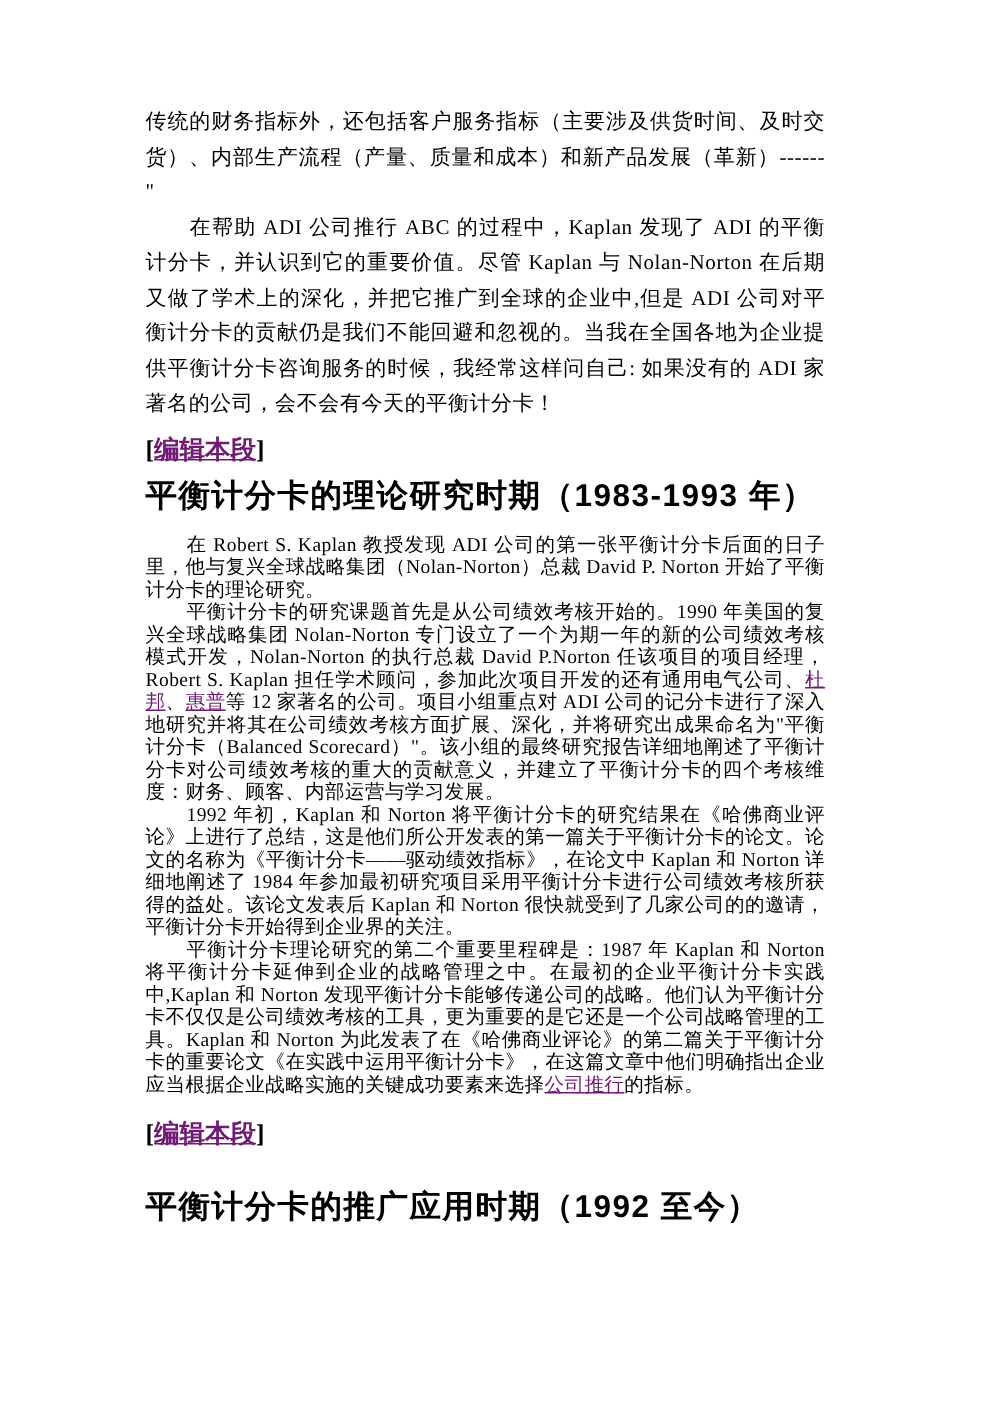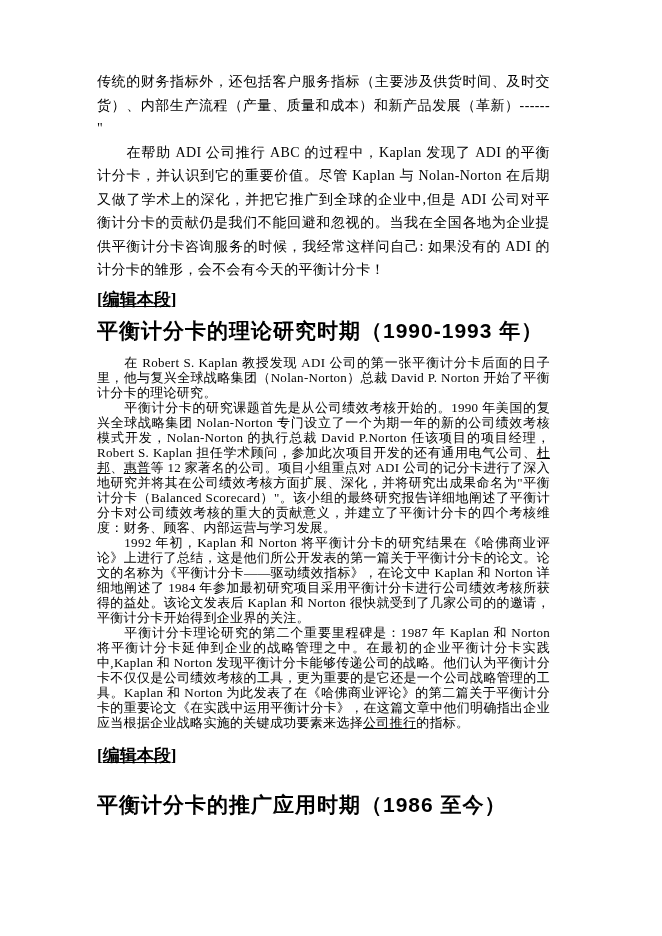--- a/index.html
+++ b/index.html
@@ -36,21 +36,21 @@
   .indent { text-indent: 2.1em; }
   .edit {
     margin: 7px 0 2px 0;
     font-size: 17px;
     font-weight: bold;
     line-height: 22px;
     font-family: "Liberation Serif", "DejaVu Serif", serif;
   }
   .edit-2 { margin-top: 15px; }
   a.elink, a.ilink {
-    color: #000000;
+    color: #701a75;
     text-decoration: underline;
     cursor: pointer;
   }
   h2.section {
     margin: 5px 0 9px 0;
     font-size: 21px;
     line-height: 30px;
     font-weight: bold;
     letter-spacing: 1px;
     font-family: "Liberation Sans", "DejaVu Sans", sans-serif;
@@ -58,31 +58,31 @@
   h2.section-2 { margin-top: 23px; }
   .section-a-start { margin-top: 9px; }
 </style>
 </head>
 <body>
 
 <div class="doc">
 
   <p class="top">传统的财务指标外，还包括客户服务指标（主要涉及供货时间、及时交货）、内部生产流程（产量、质量和成本）和新产品发展（革新）------"</p>
 
-  <p class="top indent">在帮助 ADI 公司推行 ABC 的过程中，Kaplan 发现了 ADI 的平衡计分卡，并认识到它的重要价值。尽管 Kaplan 与 Nolan-Norton 在后期又做了学术上的深化，并把它推广到全球的企业中,但是 ADI 公司对平衡计分卡的贡献仍是我们不能回避和忽视的。当我在全国各地为企业提供平衡计分卡咨询服务的时候，我经常这样问自己: 如果没有的 ADI 的计分卡的雏形，会不会有今天的平衡计分卡！</p>
+  <p class="top indent">在帮助 ADI 公司推行 ABC 的过程中，Kaplan 发现了 ADI 的平衡计分卡，并认识到它的重要价值。尽管 Kaplan 与 Nolan-Norton 在后期又做了学术上的深化，并把它推广到全球的企业中,但是 ADI 公司对平衡计分卡的贡献仍是我们不能回避和忽视的。当我在全国各地为企业提供平衡计分卡咨询服务的时候，我经常这样问自己: 如果没有的 ADI 家著名的公司，会不会有今天的平衡计分卡！</p>
 
   <div class="edit"><span>[</span><a class="elink">编辑本段</a><span>]</span></div>
 
-  <h2 class="section">平衡计分卡的理论研究时期（1990-1993 年）</h2>
+  <h2 class="section">平衡计分卡的理论研究时期（1983-1993 年）</h2>
 
   <p class="a indent section-a-start">在 Robert S. Kaplan 教授发现 ADI 公司的第一张平衡计分卡后面的日子里，他与复兴全球战略集团（Nolan-Norton）总裁 David P. Norton 开始了平衡计分卡的理论研究。</p>
 
   <p class="a indent"><span>平衡计分卡的研究课题首先是从公司绩效考核开始的。1990 年美国的复兴全球战略集团 Nolan-Norton 专门设立了一个为期一年的新的公司绩效考核模式开发，Nolan-Norton 的执行总裁 David P.Norton 任该项目的项目经理，Robert S. Kaplan 担任学术顾问，参加此次项目开发的还有通用电气公司、</span><a class="ilink">杜邦</a><span>、</span><a class="ilink">惠普</a><span>等 12 家著名的公司。项目小组重点对 ADI 公司的记分卡进行了深入地研究并将其在公司绩效考核方面扩展、深化，并将研究出成果命名为"平衡计分卡（Balanced Scorecard）"。该小组的最终研究报告详细地阐述了平衡计分卡对公司绩效考核的重大的贡献意义，并建立了平衡计分卡的四个考核维度：财务、顾客、内部运营与学习发展。</span></p>
 
   <p class="a indent">1992 年初，Kaplan 和 Norton 将平衡计分卡的研究结果在《哈佛商业评论》上进行了总结，这是他们所公开发表的第一篇关于平衡计分卡的论文。论文的名称为《平衡计分卡——驱动绩效指标》，在论文中 Kaplan 和  Norton 详细地阐述了 1984 年参加最初研究项目采用平衡计分卡进行公司绩效考核所获得的益处。该论文发表后 Kaplan 和 Norton 很快就受到了几家公司的的邀请，平衡计分卡开始得到企业界的关注。</p>
 
   <p class="a indent"><span>平衡计分卡理论研究的第二个重要里程碑是：1987 年 Kaplan 和 Norton 将平衡计分卡延伸到企业的战略管理之中。在最初的企业平衡计分卡实践中,Kaplan 和 Norton 发现平衡计分卡能够传递公司的战略。他们认为平衡计分卡不仅仅是公司绩效考核的工具，更为重要的是它还是一个公司战略管理的工具。Kaplan 和 Norton 为此发表了在《哈佛商业评论》的第二篇关于平衡计分卡的重要论文《在实践中运用平衡计分卡》，在这篇文章中他们明确指出企业应当根据企业战略实施的关键成功要素来选择</span><a class="ilink">公司推行</a><span>的指标。</span></p>
 
   <div class="edit edit-2"><span>[</span><a class="elink">编辑本段</a><span>]</span></div>
 
-  <h2 class="section section-2">平衡计分卡的推广应用时期（1986 至今）</h2>
+  <h2 class="section section-2">平衡计分卡的推广应用时期（1992 至今）</h2>
 
 </div>
 
 </body></html>

